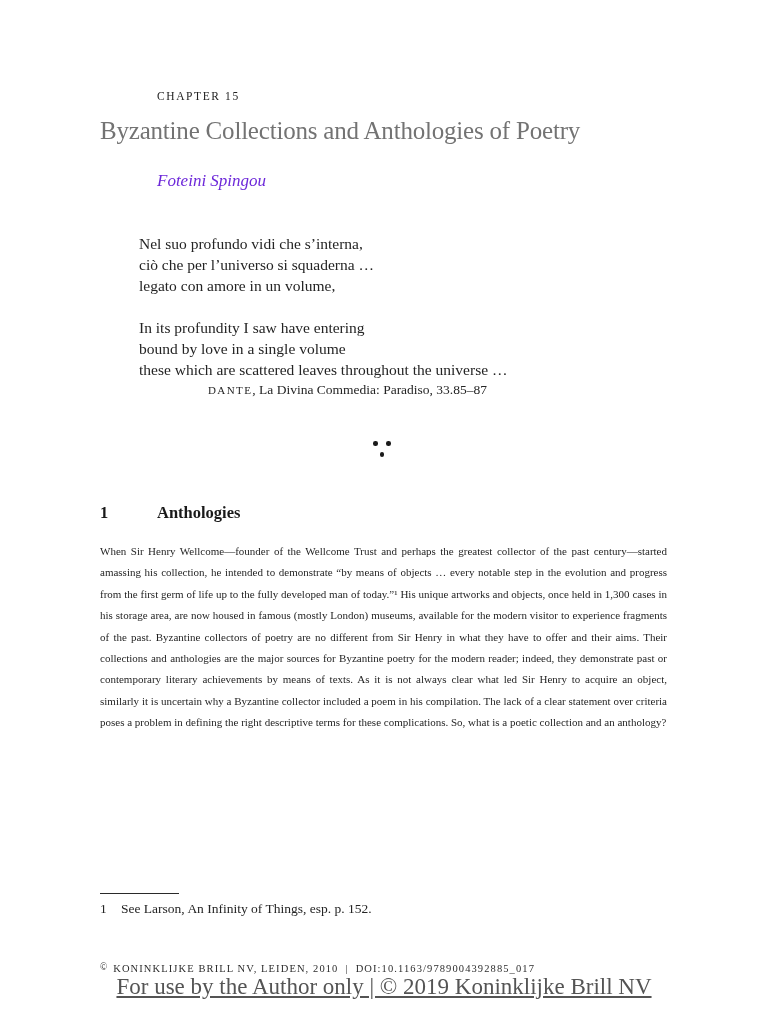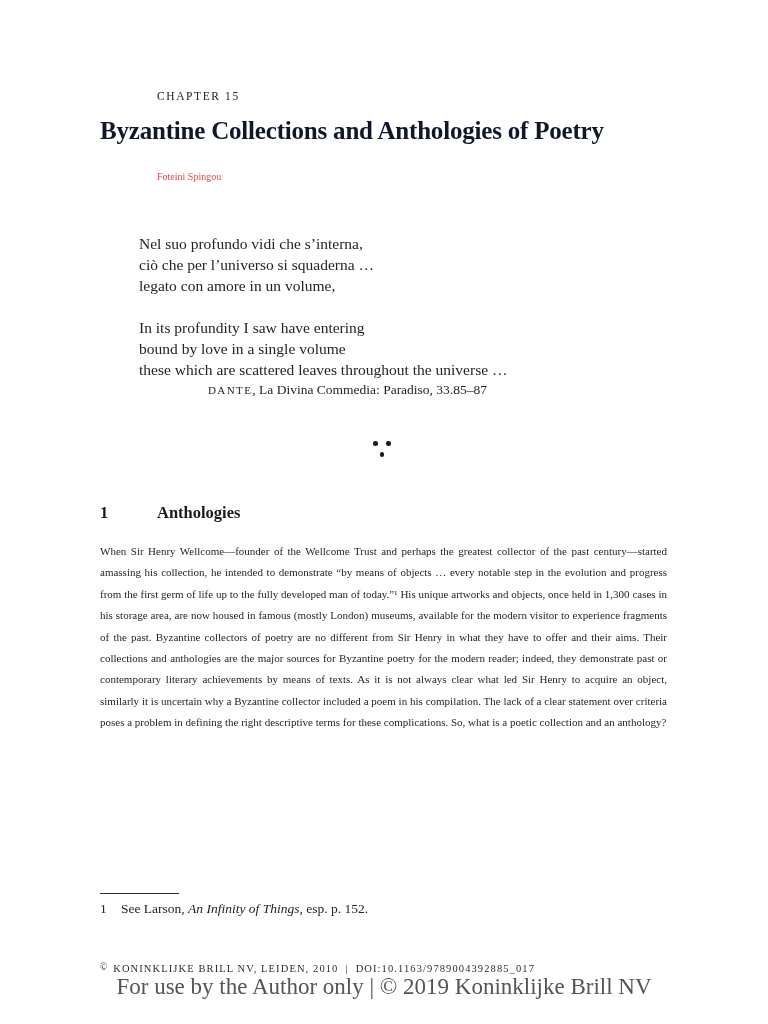--- a/index.html
+++ b/index.html
@@ -18,29 +18,30 @@
     left: 157px; top: 90px;
     font-size: 11.5px;
     letter-spacing: 1.6px;
     color: #222222;
   }
   .chapter-title {
     position: absolute;
     left: 100px; top: 117px;
     width: 600px;
     font-size: 25px;
-    font-weight: bold;
-    color: #0f172a;
+    font-weight: normal;
+    color: #737373;
     letter-spacing: -0.2px;
   }
   .author {
     position: absolute;
     left: 157px; top: 171px;
-    font-size: 10px;
-    color: #ef4444;
+    font-size: 17px;
+    font-style: italic;
+    color: #6d28d9;
   }
   .epigraph {
     position: absolute;
     left: 139px; top: 233px;
     font-size: 15.5px;
     line-height: 21px;
     color: #242424;
   }
   .epigraph .stanza-gap { height: 21px; }
   .attribution {
@@ -95,21 +96,21 @@
     border-top: 1.5px solid #2a2a2a;
   }
   .footnote {
     position: absolute;
     left: 100px; top: 901px;
     width: 567px;
     font-size: 13.5px;
     color: #242424;
   }
   .footnote .footnote-number { display: inline-block; width: 21px; }
-  .footnote .italic { font-style: italic; }
+  .footnote .italic { }
   .imprint-line {
     position: absolute;
     left: 100px; top: 962px;
     font-size: 10.5px;
     letter-spacing: 1.1px;
     color: #2d2d2d;
     white-space: nowrap;
   }
   .imprint-line .copyright-symbol {
     display: inline-block;
@@ -120,20 +121,21 @@
   }
   .imprint-line .sep { margin: 0 7px; color: #2d2d2d; }
   .watermark-line {
     position: absolute;
     left: 0; top: 974px;
     width: 768px;
     text-align: center;
     font-size: 23px;
     color: #545454;
     white-space: nowrap;
+    text-decoration: underline;
   }
 </style>
 </head>
 <body>
 
 <div class="page">
 
   <div class="chapter-label">CHAPTER 15</div>
 
   <h1 class="chapter-title" style="margin:0;">Byzantine Collections and Anthologies of Poetry</h1>

